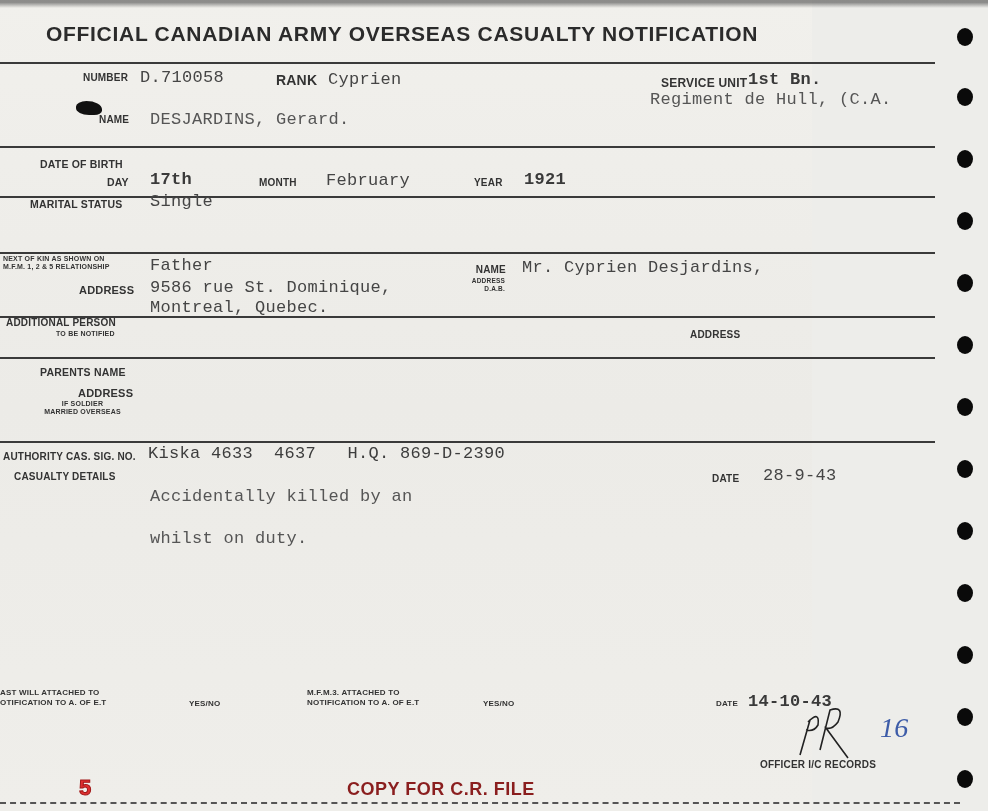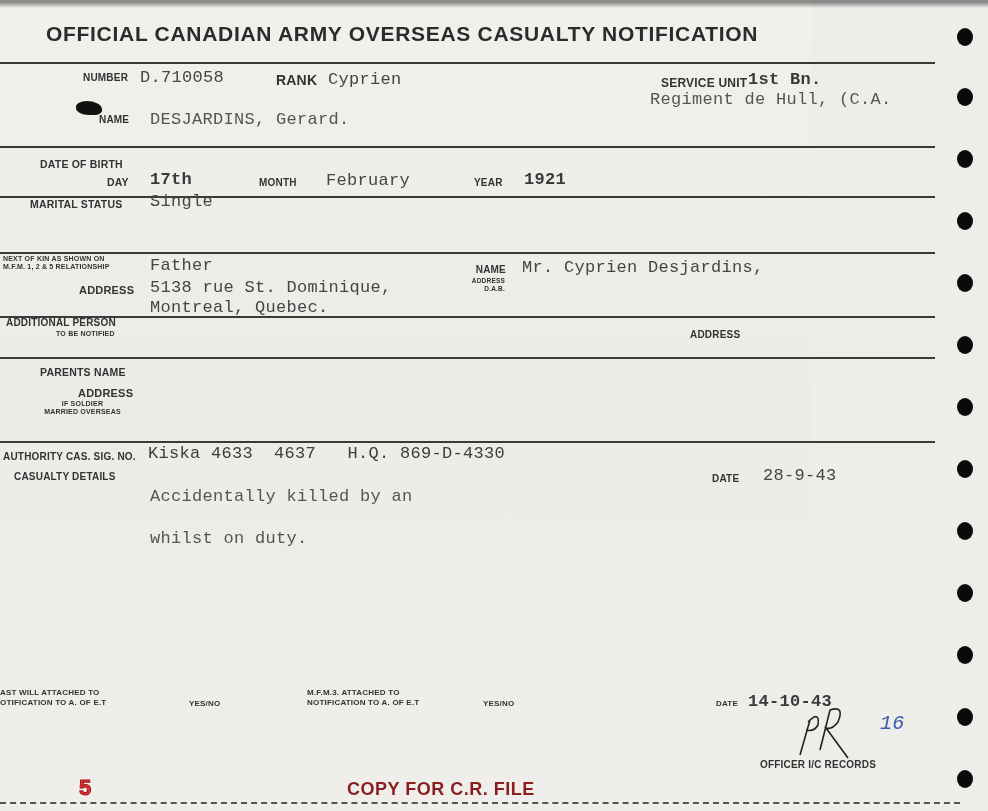--- a/index.html
+++ b/index.html
@@ -64,21 +64,21 @@
   <div class="tw" style="left:150px;top:192px">Single</div>
 
   <div class="rule" style="top:252px"></div>
 
   <div class="lbl small" style="left:3px;top:255px">
     <div>NEXT OF KIN AS SHOWN ON</div>
     <div>M.F.M. 1, 2 &amp; 5 RELATIONSHIP</div>
   </div>
   <div class="tw" style="left:150px;top:256px">Father</div>
   <div class="lbl" style="left:79px;top:284px;font-size:11px">ADDRESS</div>
-  <div class="tw" style="left:150px;top:278px">5138 rue St. Dominique,</div>
+  <div class="tw" style="left:150px;top:278px">9586 rue St. Dominique,</div>
   <div class="tw" style="left:150px;top:298px">Montreal, Quebec.</div>
   <div class="lbl r" style="left:466px;top:264px;font-size:10px;width:40px">NAME</div>
   <div class="lbl small r" style="left:460px;top:277px;width:45px;font-size:6.5px">
     <div>ADDRESS</div>
     <div>D.A.B.</div>
   </div>
   <div class="tw" style="left:522px;top:258px">Mr. Cyprien Desjardins,</div>
 
   <div class="rule" style="top:316px;height:1.5px"></div>
 
@@ -91,21 +91,21 @@
   <div class="lbl" style="left:40px;top:366px">PARENTS NAME</div>
   <div class="lbl" style="left:78px;top:387px;font-size:11px">ADDRESS</div>
   <div class="lbl small" style="left:30px;top:400px;text-align:center;width:105px;font-size:7px">
     <div>IF SOLDIER</div>
     <div>MARRIED OVERSEAS</div>
   </div>
 
   <div class="rule" style="top:441px"></div>
 
   <div class="lbl" style="left:3px;top:451px;font-size:10px">AUTHORITY CAS. SIG. NO.</div>
-  <div class="tw" style="left:148px;top:444px;color:#3d3d3d;white-space:pre">Kiska 4633  4637   H.Q. 869-D-4330</div>
+  <div class="tw" style="left:148px;top:444px;color:#3d3d3d;white-space:pre">Kiska 4633  4637   H.Q. 869-D-2390</div>
   <div class="lbl" style="left:14px;top:471px;font-size:10px">CASUALTY DETAILS</div>
   <div class="lbl" style="left:712px;top:473px;font-size:10px">DATE</div>
   <div class="tw" style="left:763px;top:466px">28-9-43</div>
   <div class="tw" style="left:150px;top:487px;color:#555">Accidentally killed by an</div>
   <div class="tw" style="left:150px;top:529px;color:#555">whilst on duty.</div>
 
   <div class="lbl small" style="left:0;top:688px;font-size:8px;line-height:10px">
     <div>AST WILL ATTACHED TO</div>
     <div>OTIFICATION TO A. OF E.T</div>
   </div>
@@ -114,21 +114,21 @@
     <div>M.F.M.3. ATTACHED TO</div>
     <div>NOTIFICATION TO A. OF E.T</div>
   </div>
   <div class="lbl" style="left:483px;top:699px;font-size:8px">YES/NO</div>
   <div class="lbl" style="left:716px;top:699px;font-size:8px">DATE</div>
   <div class="tw bold" style="left:748px;top:692px">14-10-43</div>
 
   <svg class="sig" style="left:790px;top:700px" width="80" height="60" viewBox="0 0 80 60">
     <path d="M10 55 L20 20 M18 22 Q30 10 28 25 Q24 32 16 30 M30 50 L40 10 Q55 5 48 22 Q42 30 36 28 L58 58" fill="none" stroke="#222" stroke-width="1.6"></path>
   </svg>
-  <div class="tw" style="left:880px;top:712px;color:#3d5ca8;font-family:Liberation Mono, monospace;font-style:italic;font-size:20px">16</div>
+  <div class="tw" style="left:880px;top:712px;color:#3d5ca8;font-family:Liberation Serif, serif;font-style:italic;font-size:28px">16</div>
   <div class="lbl" style="left:760px;top:759px;font-size:10px">OFFICER I/C RECORDS</div>
 
   <div class="five">5</div>
   <div class="copy">COPY FOR C.R. FILE</div>
 
   <div class="dashed"></div>
 
   <div class="hole" style="top:28px"></div>
   <div class="hole" style="top:88px"></div>
   <div class="hole" style="top:150px"></div>

